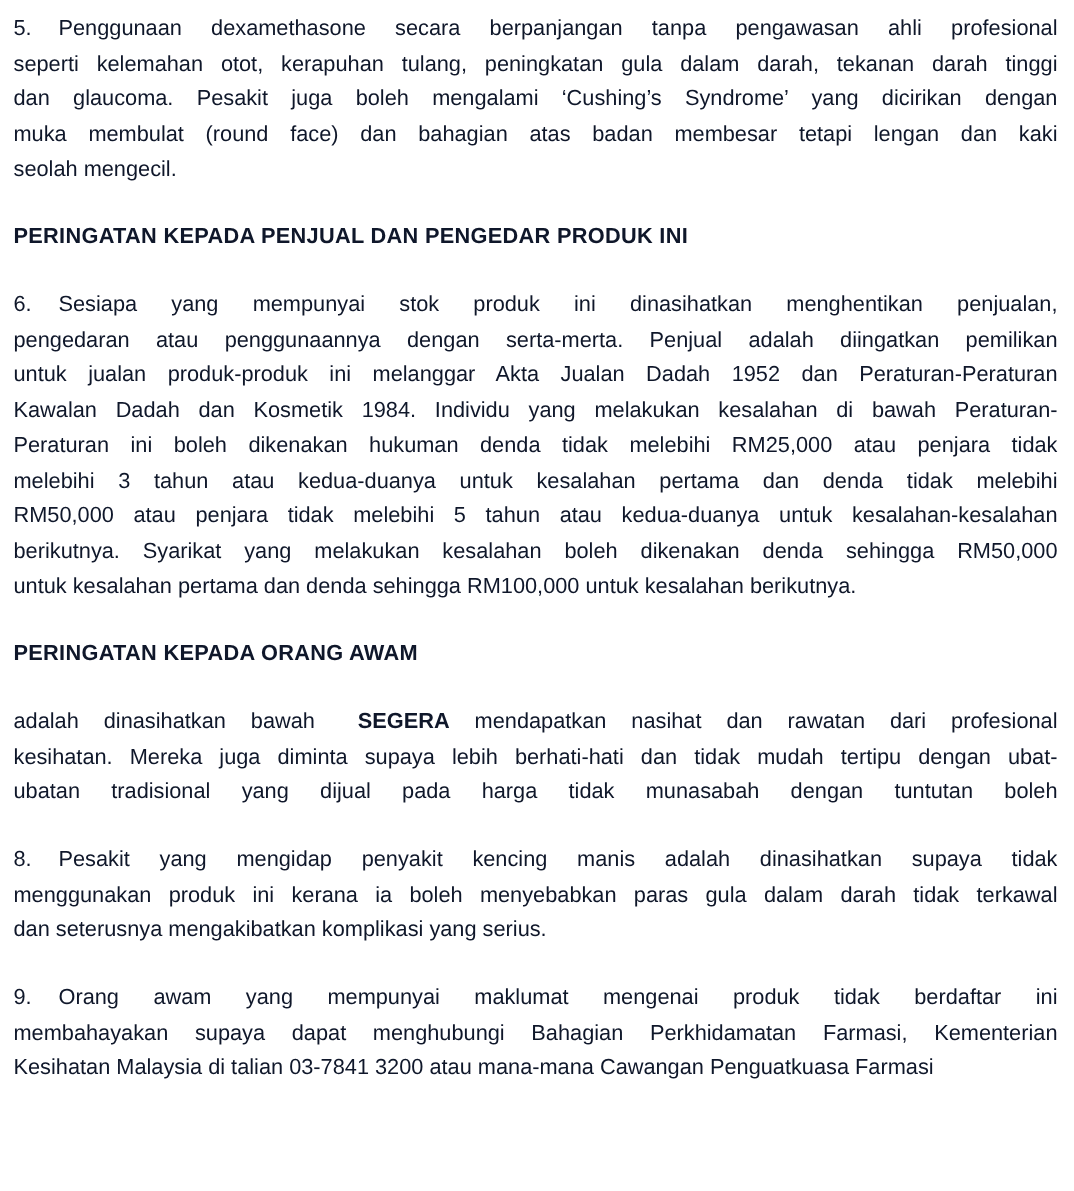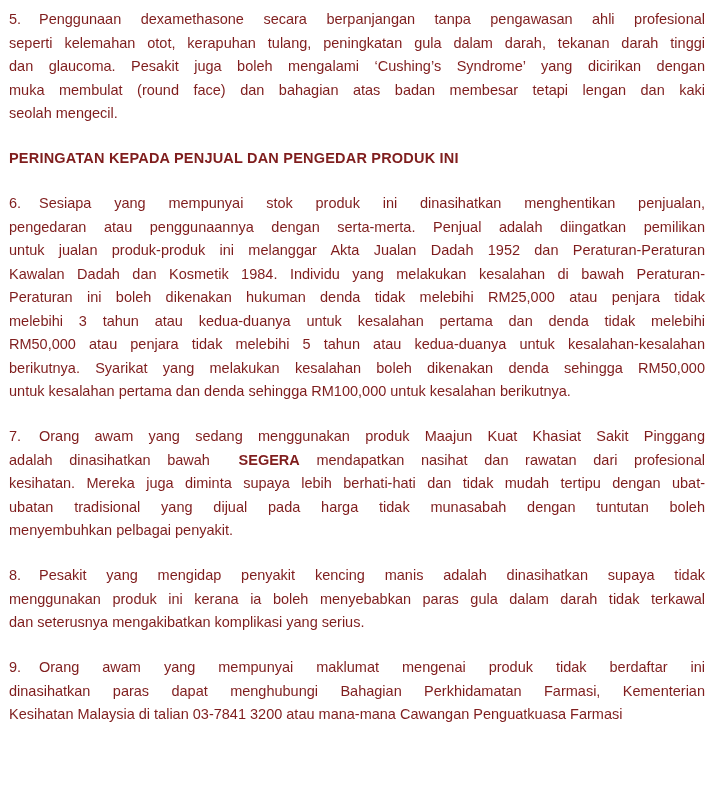--- a/index.html
+++ b/index.html
@@ -11,21 +11,21 @@
     width: 716px;
     height: 794px;
     overflow: hidden;
   }
   .page {
     box-sizing: border-box;
     width: 716px;
     height: 633px;
     padding: 8px 11px 0 9px;
     background: #ffffff;
-    color: #7f1d1d;
+    color: #0f172a;
     font-family: "Liberation Sans", "DejaVu Sans", sans-serif;
     font-size: 14.5px;
   }
   .block {
     margin: 0 0 21.5px 0;
   }
   .heading {
     font-weight: 700;
     line-height: 23.5px;
     height: 23.5px;
@@ -66,30 +66,29 @@
       <div class="line"><span class="num">6.</span><span>Sesiapa yang mempunyai stok produk ini dinasihatkan menghentikan penjualan,</span></div>
       <div class="line"><span>pengedaran atau penggunaannya dengan serta-merta. Penjual adalah diingatkan pemilikan</span></div>
       <div class="line"><span>untuk jualan produk-produk ini melanggar Akta Jualan Dadah 1952 dan Peraturan-Peraturan</span></div>
       <div class="line"><span>Kawalan Dadah dan Kosmetik 1984. Individu yang melakukan kesalahan di bawah Peraturan-</span></div>
       <div class="line"><span>Peraturan ini boleh dikenakan hukuman denda tidak melebihi RM25,000 atau penjara tidak</span></div>
       <div class="line"><span>melebihi 3 tahun atau kedua-duanya untuk kesalahan pertama dan denda tidak melebihi</span></div>
       <div class="line"><span>RM50,000 atau penjara tidak melebihi 5 tahun atau kedua-duanya untuk kesalahan-kesalahan</span></div>
       <div class="line"><span>berikutnya. Syarikat yang melakukan kesalahan boleh dikenakan denda sehingga RM50,000</span></div>
       <div class="line last"><span>untuk kesalahan pertama dan denda sehingga RM100,000 untuk kesalahan berikutnya.</span></div>
     </div>
+    <div class="heading block">PERINGATAN KEPADA ORANG AWAM</div>
     <div class="paragraph block">
-      <div class="line"><span class="num">7.</span><span>Orang awam yang sedang menggunakan produk Maajun Kuat Khasiat Sakit Pinggang</span></div>
       <div class="line"><span>adalah dinasihatkan bawah </span><span class="bold">SEGERA</span><span> mendapatkan nasihat dan rawatan dari profesional</span></div>
       <div class="line"><span>kesihatan. Mereka juga diminta supaya lebih berhati-hati dan tidak mudah tertipu dengan ubat-</span></div>
       <div class="line"><span>ubatan tradisional yang dijual pada harga tidak munasabah dengan tuntutan boleh</span></div>
-      <div class="line last"><span>menyembuhkan pelbagai penyakit.</span></div>
     </div>
     <div class="paragraph block">
       <div class="line"><span class="num">8.</span><span>Pesakit yang mengidap penyakit kencing manis adalah dinasihatkan supaya tidak</span></div>
       <div class="line"><span>menggunakan produk ini kerana ia boleh menyebabkan paras gula dalam darah tidak terkawal</span></div>
       <div class="line last"><span>dan seterusnya mengakibatkan komplikasi yang serius.</span></div>
     </div>
     <div class="paragraph block">
       <div class="line"><span class="num">9.</span><span>Orang awam yang mempunyai maklumat mengenai produk tidak berdaftar ini</span></div>
-      <div class="line"><span>dinasihatkan paras dapat menghubungi Bahagian Perkhidamatan Farmasi, Kementerian</span></div>
+      <div class="line"><span>membahayakan supaya dapat menghubungi Bahagian Perkhidamatan Farmasi, Kementerian</span></div>
       <div class="line last"><span>Kesihatan Malaysia di talian 03-7841 3200 atau mana-mana Cawangan Penguatkuasa Farmasi</span></div>
     </div>
   </div>
 
 </body></html>

